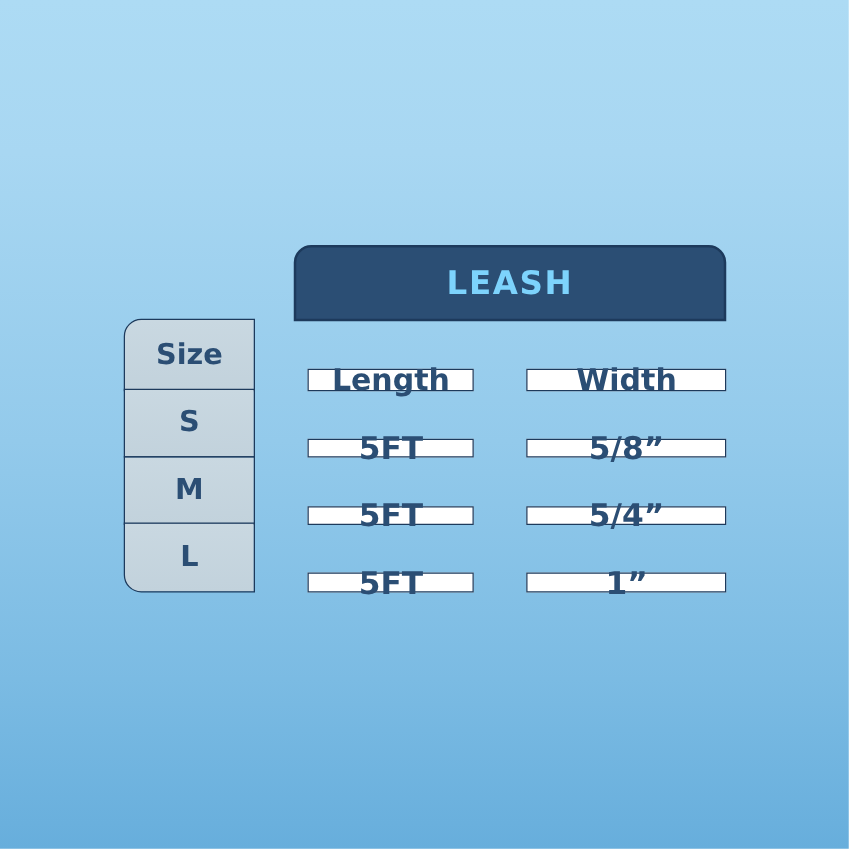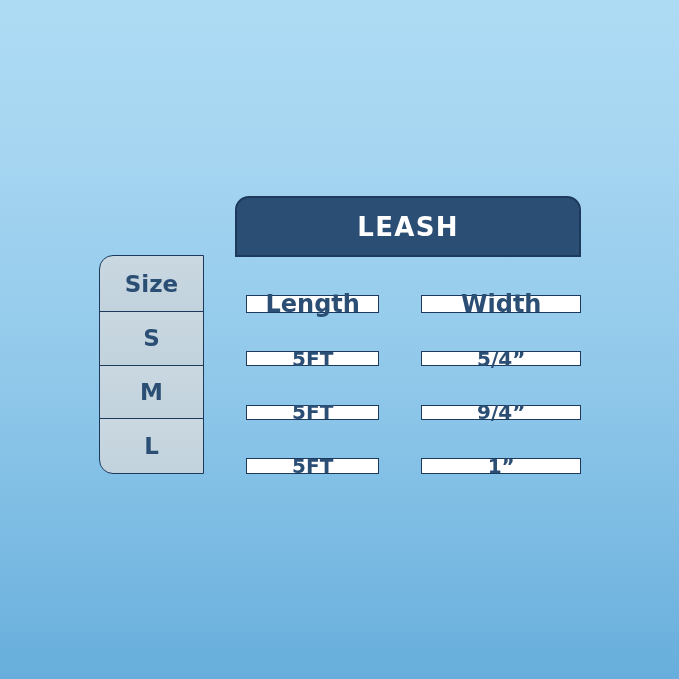--- a/index.html
+++ b/index.html
@@ -41,21 +41,21 @@
     height: 61px;
     background: #2b4e74;
     border: 2px solid #1d3a5c;
     border-radius: 14px 14px 0 0;
     box-sizing: border-box;
     display: flex;
     align-items: center;
     justify-content: center;
   }
   .chart-title-text {
-    color: #ffffff;
+    color: #7dd3fc;
     font-size: 26px;
     font-weight: 700;
     letter-spacing: 1.3px;
     font-family: "DejaVu Sans", sans-serif;
     line-height: 1;
   }
 
   
   .chart-table {
     position: absolute;
@@ -89,21 +89,21 @@
   
   .col-size   { width: 136px; background: linear-gradient(180deg, #c9d8e1 0%, #c2d2dc 100%); font-weight: 700; font-size: 22px; }
   .col-length { width: 172px; background: #ffffff; }
   .col-width  { width: 207px; background: #ffffff; }
 
   
   .cell + .cell { margin-left: -1.6px; margin-top: 40px; }
   .chart-row + .chart-row { margin-top: -1.6px; }
 
   .head-cell { font-weight: 700; font-size: 24px; }
-  .data-cell { font-weight: 700; font-size: 20px; }
+  .data-cell { font-weight: 700; font-size: 25px; }
   .col-size.head-cell { font-size: 23px; }
   .col-size.data-cell { font-size: 23px; }
 
   
   .row-head .col-size      { border-top-left-radius: 14px; }
   .row-data.last .col-size { border-bottom-left-radius: 14px; }
 
   
   .row-head .col-length, .row-head .col-width { border-top-color: #1d3a5c; }
 </style>
@@ -122,27 +122,27 @@
 
       <div class="chart-row row-head">
         <div class="cell col-size head-cell">Size</div>
         <div class="cell col-length head-cell">Length</div>
         <div class="cell col-width head-cell">Width</div>
       </div>
 
       <div class="chart-row row-data">
         <div class="cell col-size data-cell">S</div>
         <div class="cell col-length data-cell">5FT</div>
-        <div class="cell col-width data-cell">5/4”</div>
+        <div class="cell col-width data-cell">5/8”</div>
       </div>
 
       <div class="chart-row row-data">
         <div class="cell col-size data-cell">M</div>
         <div class="cell col-length data-cell">5FT</div>
-        <div class="cell col-width data-cell">9/4”</div>
+        <div class="cell col-width data-cell">5/4”</div>
       </div>
 
       <div class="chart-row row-data last">
         <div class="cell col-size data-cell">L</div>
         <div class="cell col-length data-cell">5FT</div>
         <div class="cell col-width data-cell">1”</div>
       </div>
 
     </div>
   </div>

